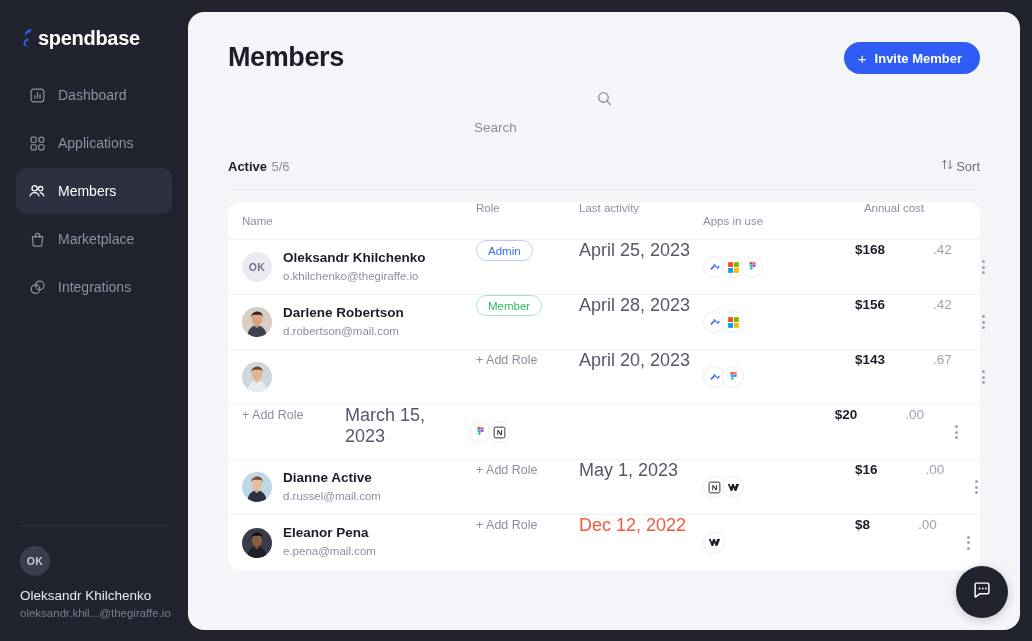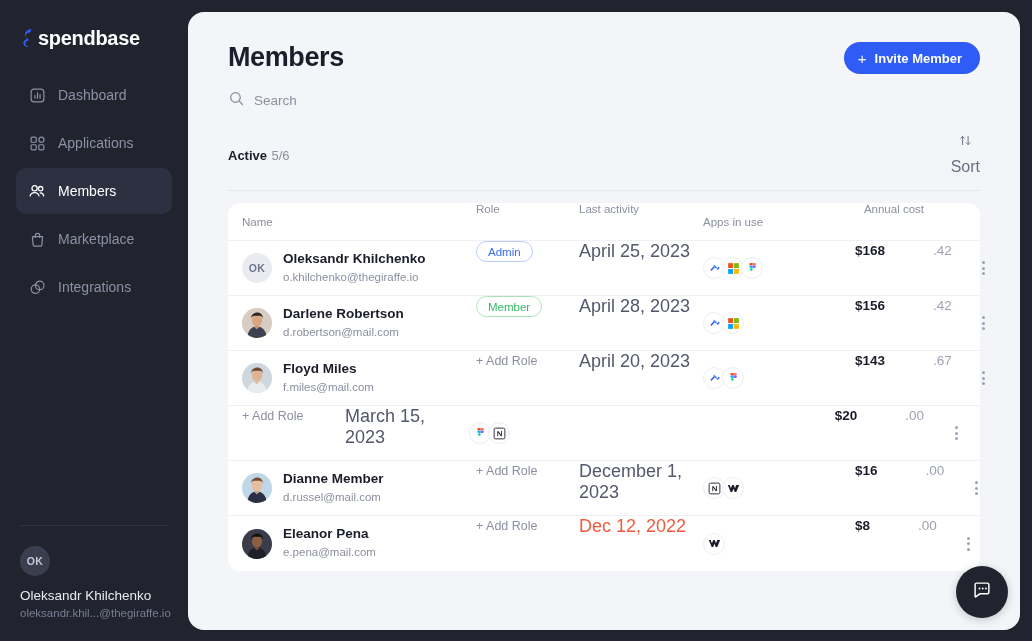--- a/index.html
+++ b/index.html
@@ -72,40 +72,40 @@
     display: inline-flex; align-items: center; gap: 8px;
     background: #2f5cf4; color: #fff;
     border: none; border-radius: 20px;
     height: 32px; padding: 0 18px 0 14px;
     font-size: 13px; font-weight: 600;
     font-family: "Liberation Sans", sans-serif;
     cursor: pointer;
   }
   .plus { font-size: 15px; line-height: 1; font-weight: 500; }
 
-  .search-row { display: flex; align-items: center; gap: 9px; margin-top: 16px; }
+  .search-row { display: flex; align-items: center; gap: 9px; margin-top: 16px; flex-direction: column; }
   .search-input {
     border: none; background: transparent; outline: none;
     font-size: 13.5px; color: #6b7080;
     font-family: "Liberation Sans", sans-serif;
     width: 260px;
   }
   .search-input::placeholder { color: #8b90a0; }
 
   .sub-row {
     display: flex; align-items: center; justify-content: space-between;
     margin-top: 22px; padding-bottom: 14px;
     border-bottom: 1px solid #e6e8ee;
   }
   .active-label { font-size: 13px; color: #1b1d2a; font-weight: 700; }
   .active-count { font-size: 13px; color: #8b90a0; font-weight: 400; }
   .sort-btn {
-    display: inline-flex; align-items: center; gap: 7px;
-    font-size: 16px; color: #6b7080; cursor: pointer;
-    background: none; border: none; font-family: "Liberation Sans", sans-serif; flex-direction: column;
+    display: inline-flex; align-items: center; gap: 2px;
+    font-size: 13px; color: #6b7080; cursor: pointer;
+    background: none; border: none; font-family: "Liberation Sans", sans-serif;
   }
 
   
   .table-card {
     margin: 12px 40px 0 40px;
     background: #ffffff;
     border-radius: 12px;
   }
   .t-row {
     display: flex; 
@@ -406,24 +406,20 @@
             <div class="c-name">
               <div class="avatar">
                 <svg width="30" height="30" viewBox="0 0 30 30">
                   <rect width="30" height="30" fill="#cfd6dd"></rect>
                   <path d="M15 18.5c5.6 0 9.2 4.2 9.8 11.5H5.2C5.8 22.7 9.4 18.5 15 18.5z" fill="#e9ecef"></path>
                   <ellipse cx="15" cy="12.6" rx="5.1" ry="6" fill="#e0b392"></ellipse>
                   <path d="M15 4.6c4 0 6.1 2.6 6 6.6-.2-1.7-1-2.6-2.2-3.1-1.4-.6-2.7-.4-3.8-.4s-2.4-.2-3.8.4c-1.2.5-2 1.4-2.2 3.1-.1-4 2-6.6 6-6.6z" fill="#6b4a32"></path>
                   <path d="M14.8 18.4c1.5 0 3 .4 3 .4l-3 2.4-3-2.4s1.5-.4 3-.4z" fill="#e0b392" opacity=".85"></path>
                 </svg>
               </div>
-              <div>
-                <div class="nm">Floyd Miles</div>
-                <div class="em">f.miles@mail.com</div>
-              </div>
             </div>
             <div class="c-role"><span class="add-role">+ Add Role</span></div>
             <div class="c-act"><span class="date">April 20, 2023</span></div>
             <div class="c-apps">
               <div class="apps">
                 <div class="app-chip">
                   <svg width="13" height="13" viewBox="0 0 16 16">
                     <path d="M3 9.6 7.4 5l1.3 1.3L4.3 11z" fill="#2f5cf4"></path>
                     <path d="M7.8 3.4 11.2 6.9 9.9 8.2 6.5 4.7z" fill="#3f8cff"></path>
                     <path d="M10.6 8.5l2.6-2.7 1.3 1.4-2.6 2.6z" fill="#2f5cf4"></path>
@@ -485,26 +481,26 @@
               <div class="avatar">
                 <svg width="30" height="30" viewBox="0 0 30 30">
                   <rect width="30" height="30" fill="#bfd7e6"></rect>
                   <path d="M15 18.5c5.6 0 9.2 4.2 9.8 11.5H5.2C5.8 22.7 9.4 18.5 15 18.5z" fill="#2b3142"></path>
                   <ellipse cx="15" cy="12.6" rx="5.1" ry="6" fill="#e8bd9b"></ellipse>
                   <path d="M15 4.6c4 0 6.1 2.6 6 6.6-.2-1.7-1-2.6-2.2-3.1-1.4-.6-2.7-.4-3.8-.4s-2.4-.2-3.8.4c-1.2.5-2 1.4-2.2 3.1-.1-4 2-6.6 6-6.6z" fill="#7a4b2e"></path>
                   <path d="M14.8 18.4c1.5 0 3 .4 3 .4l-3 2.4-3-2.4s1.5-.4 3-.4z" fill="#e8bd9b" opacity=".85"></path>
                 </svg>
               </div>
               <div>
-                <div class="nm">Dianne Member</div>
+                <div class="nm">Dianne Active</div>
                 <div class="em">d.russel@mail.com</div>
               </div>
             </div>
             <div class="c-role"><span class="add-role">+ Add Role</span></div>
-            <div class="c-act"><span class="date">December 1, 2023</span></div>
+            <div class="c-act"><span class="date">May 1, 2023</span></div>
             <div class="c-apps">
               <div class="apps">
                 <div class="app-chip">
                   <svg width="13" height="13" viewBox="0 0 16 16">
                     <rect x="1.4" y="1.4" width="13.2" height="13.2" rx="1.6" fill="#fff" stroke="#1b1d2a" stroke-width="1.1"></rect>
                     <path d="M5.3 11.3V5.2l1.5-.1 3 4.3V5h1.1v6.2l-1.3.1-3.2-4.5v4.5z" fill="#1b1d2a"></path>
                   </svg>
                 </div>
                 <div class="app-chip">
                   <svg width="13" height="13" viewBox="0 0 16 16">

